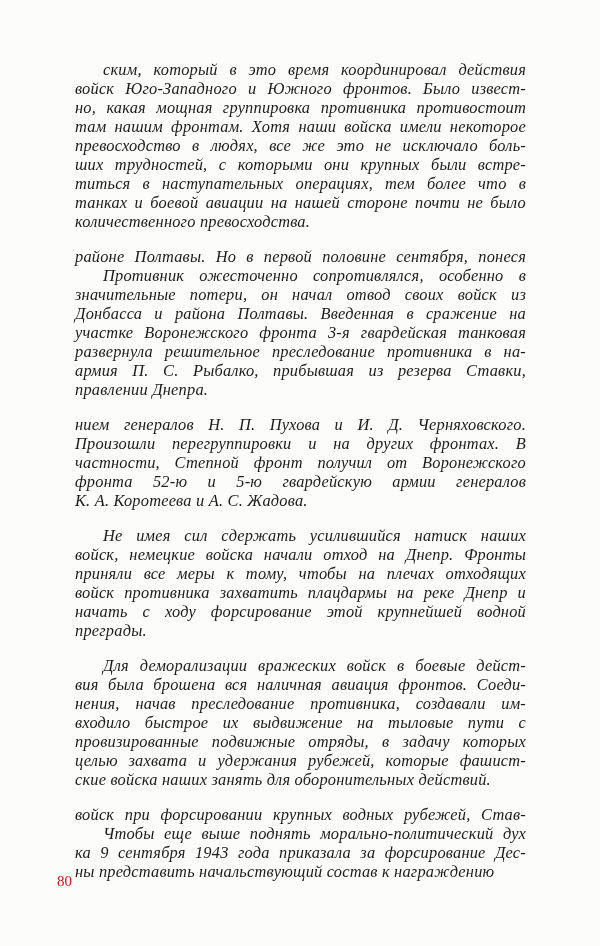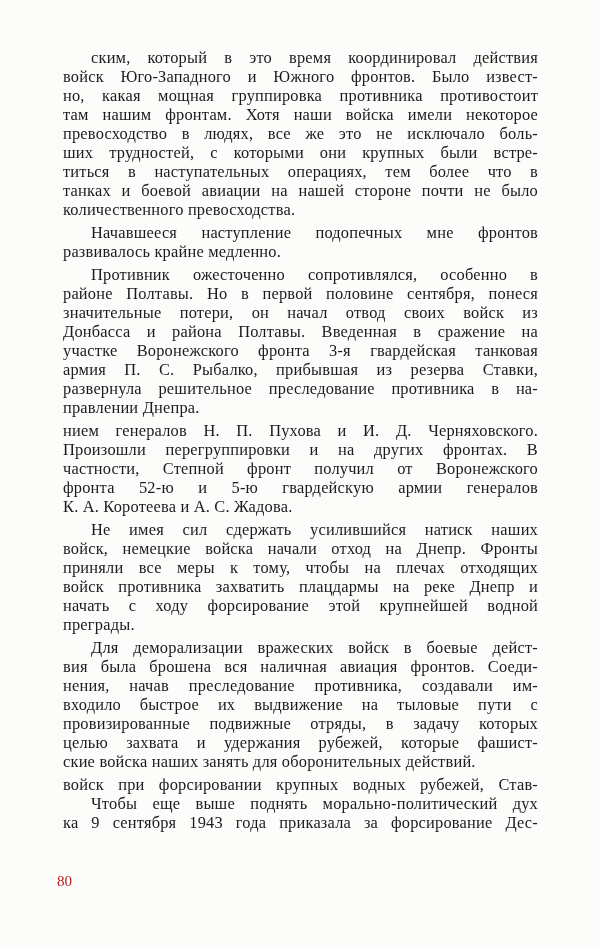--- a/index.html
+++ b/index.html
@@ -20,22 +20,23 @@
     background: #fcfcfa;
   }
   .text-block {
     position: absolute;
     left: 59px;
     top: 44px;
     width: 483px;
     color: #1b1b1b;
   }
   .paragraph {
-    margin: 4px;
+    margin: 16px;
     padding: 0;
+    font-style: italic;
   }
   .line {
     font-size: 16.4px;
     line-height: 19px;
     letter-spacing: 0.2px;
     text-align: justify;
     text-align-last: justify;
     white-space: normal;
     color: #1b1b1b;
   }
@@ -65,31 +66,27 @@
         <div class="line">войск Юго-Западного и Южного фронтов. Было извест-</div>
         <div class="line">но, какая мощная группировка противника противостоит</div>
         <div class="line">там нашим фронтам. Хотя наши войска имели некоторое</div>
         <div class="line">превосходство в людях, все же это не исключало боль-</div>
         <div class="line">ших трудностей, с которыми они крупных были встре-</div>
         <div class="line">титься в наступательных операциях, тем более что в</div>
         <div class="line">танках и боевой авиации на нашей стороне почти не было</div>
         <div class="line last">количественного превосходства.</div>
       </div>
       <div class="paragraph">
-        <div class="line first">Начавшееся наступление подопечных мне фронтов</div>
-        <div class="line last">развивалось крайне медленно.</div>
-      </div>
-      <div class="paragraph">
+        <div class="line">районе Полтавы. Но в первой половине сентября, понеся</div>
         <div class="line first">Противник ожесточенно сопротивлялся, особенно в</div>
-        <div class="line">районе Полтавы. Но в первой половине сентября, понеся</div>
         <div class="line">значительные потери, он начал отвод своих войск из</div>
         <div class="line">Донбасса и района Полтавы. Введенная в сражение на</div>
         <div class="line">участке Воронежского фронта 3-я гвардейская танковая</div>
+        <div class="line">развернула решительное преследование противника в на-</div>
         <div class="line">армия П. С. Рыбалко, прибывшая из резерва Ставки,</div>
-        <div class="line">развернула решительное преследование противника в на-</div>
         <div class="line last">правлении Днепра.</div>
       </div>
       <div class="paragraph">
         <div class="line">нием генералов Н. П. Пухова и И. Д. Черняховского.</div>
         <div class="line">Произошли перегруппировки и на других фронтах. В</div>
         <div class="line">частности, Степной фронт получил от Воронежского</div>
         <div class="line">фронта 52-ю и 5-ю гвардейскую армии генералов</div>
         <div class="line last">К. А. Коротеева и А. С. Жадова.</div>
       </div>
       <div class="paragraph">
@@ -106,16 +103,17 @@
         <div class="line">нения, начав преследование противника, создавали им-</div>
         <div class="line">входило быстрое их выдвижение на тыловые пути с</div>
         <div class="line">провизированные подвижные отряды, в задачу которых</div>
         <div class="line">целью захвата и удержания рубежей, которые фашист-</div>
         <div class="line last">ские войска наших занять для оборонительных действий.</div>
       </div>
       <div class="paragraph">
         <div class="line">войск при форсировании крупных водных рубежей, Став-</div>
         <div class="line first">Чтобы еще выше поднять морально-политический дух</div>
         <div class="line">ка 9 сентября 1943 года приказала за форсирование Дес-</div>
+        <div class="line last">ны представить начальствующий состав к награждению</div>
       </div>
     </div>
   <div class="page-number">80</div>
 </div>
 
 </body></html>

